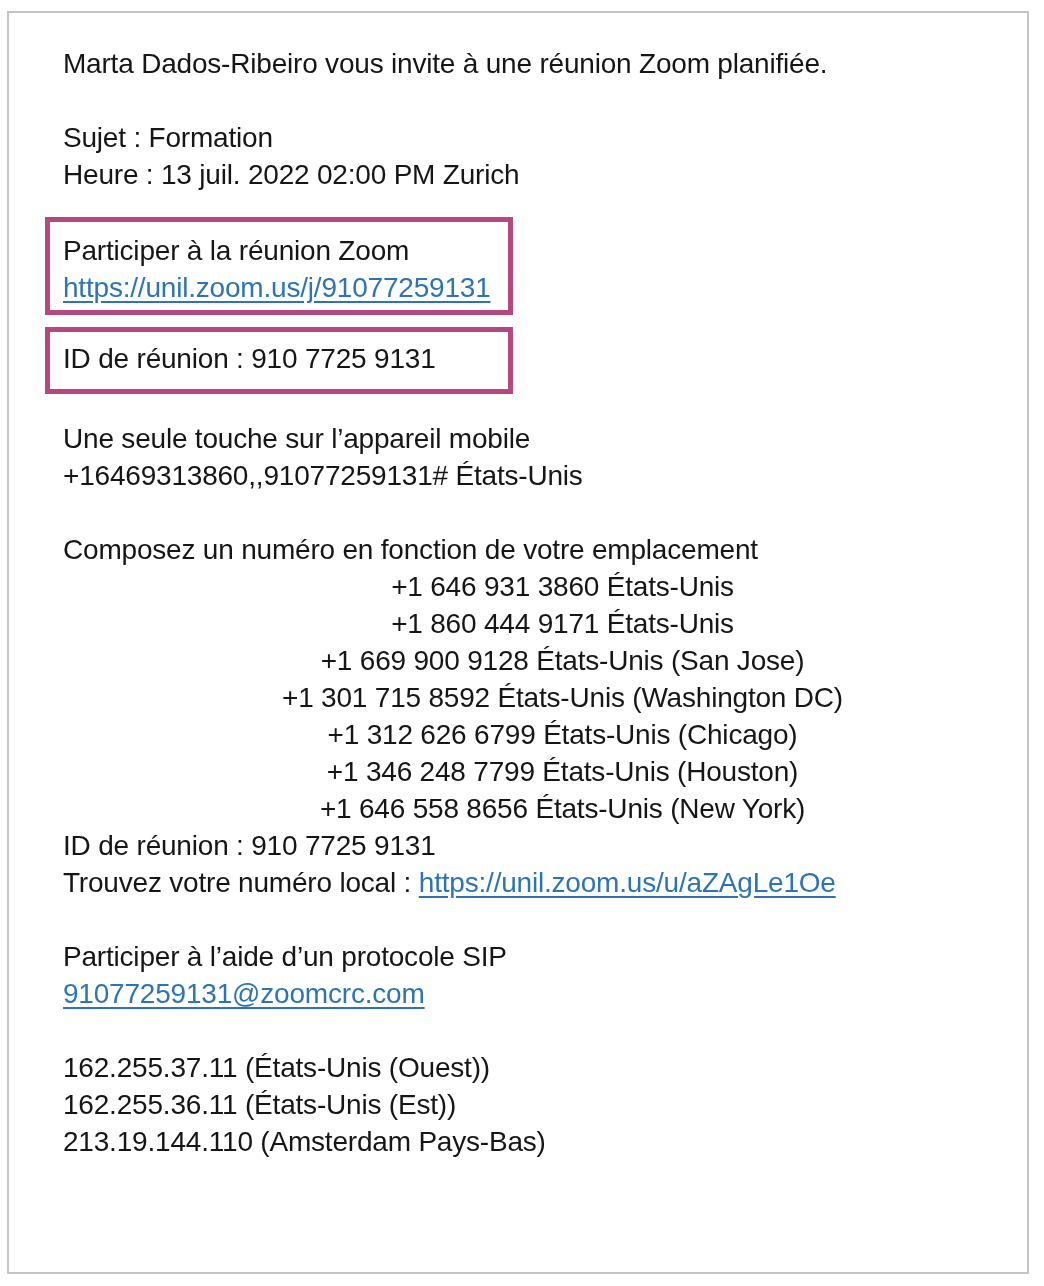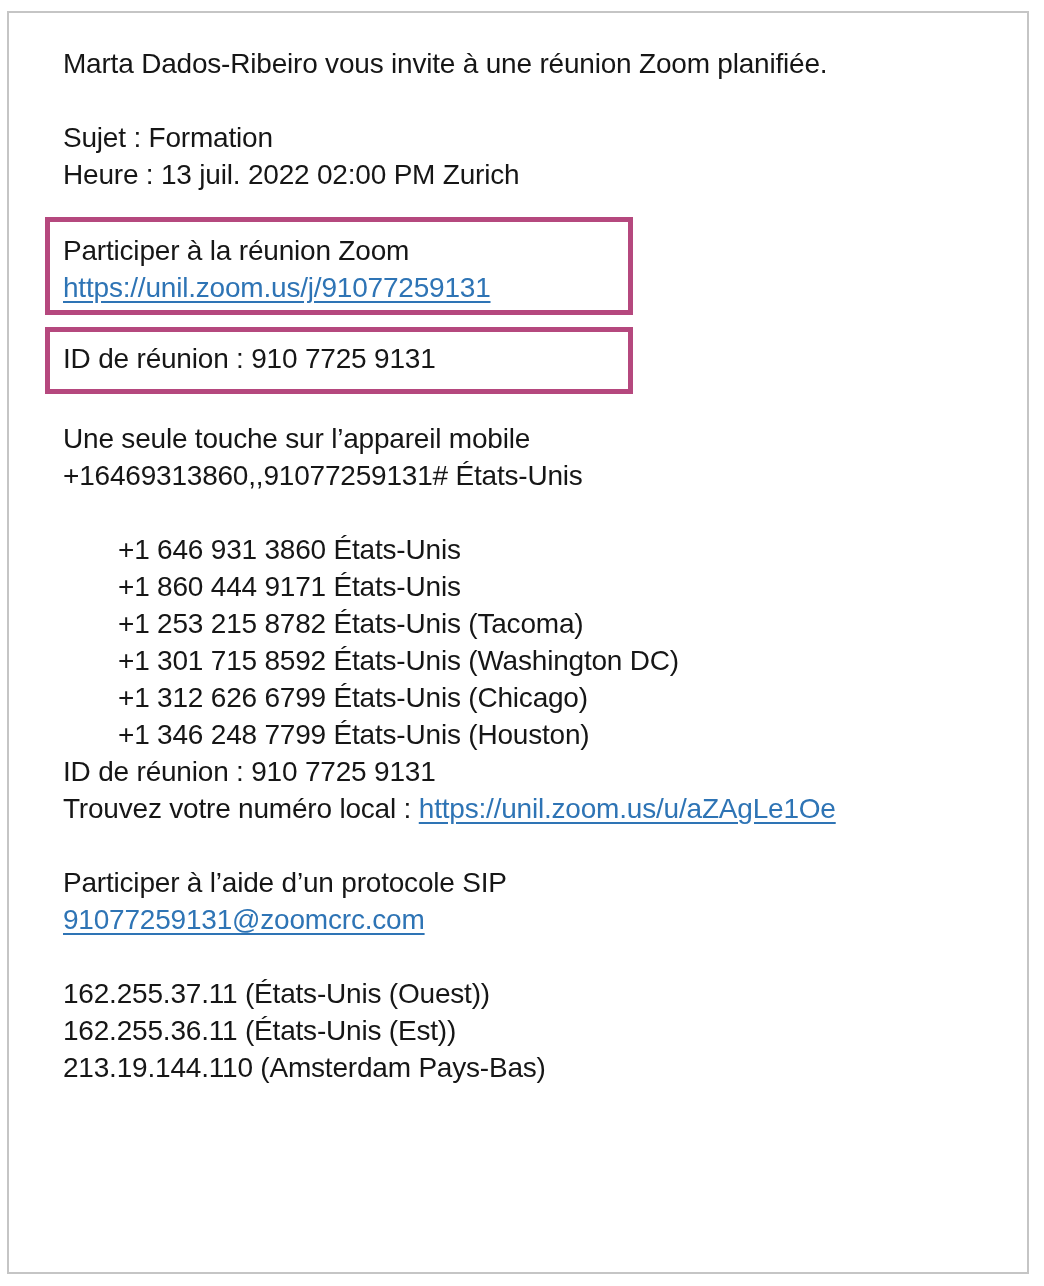--- a/index.html
+++ b/index.html
@@ -31,33 +31,33 @@
     line-height: 37px;
     letter-spacing: -0.2px;
   }
   .line { white-space: nowrap; }
   .gap-1 { height: 37px; }            
   .gap-box1 { height: 24px; }         
   .gap-box2 { height: 12px; }         
   .gap-after-box { height: 26px; }    
   .hl-box {
     border: 5px solid var(--accent);
-    width: 588px;
+    width: 468px;
     margin-left: -18px;
     padding: 10px 10px 4px 13px;
   }
   .hl-box.single { padding: 8px 10px 12px 13px; }
   a.doc-link {
     color: var(--link);
     text-decoration: underline;
     text-underline-offset: 4px;
     cursor: pointer;
     text-align: center;
   }
-  .indent { padding-left: 55px; }
+  .indent { padding-left: 55px; text-align: center; }
 </style>
 </head>
 <body>
 
 <div class="canvas">
   <div class="page-frame">
 
     <div class="line">Marta Dados-Ribeiro vous invite à une réunion Zoom planifiée.</div>
 
     <div class="gap-1"></div>
@@ -80,26 +80,28 @@
       <div class="line">ID de réunion : 910 7725 9131</div>
     </div>
 
     <div class="gap-after-box"></div>
 
     <div class="line">Une seule touche sur l’appareil mobile</div>
     <div class="line">+16469313860,,91077259131# États-Unis</div>
 
     <div class="gap-1"></div>
 
+    <div class="line">Composez un numéro en fonction de votre emplacement</div>
     <div class="line indent">+1 646 931 3860 États-Unis</div>
     <div class="line indent">+1 860 444 9171 États-Unis</div>
-    <div class="line indent">+1 253 215 8782 États-Unis (Tacoma)</div>
+    <div class="line indent">+1 669 900 9128 États-Unis (San Jose)</div>
     <div class="line indent">+1 301 715 8592 États-Unis (Washington DC)</div>
     <div class="line indent">+1 312 626 6799 États-Unis (Chicago)</div>
     <div class="line indent">+1 346 248 7799 États-Unis (Houston)</div>
+    <div class="line indent">+1 646 558 8656 États-Unis (New York)</div>
     <div class="line">ID de réunion : 910 7725 9131</div>
     <div class="line"><span>Trouvez votre numéro local : </span><a class="doc-link">https://unil.zoom.us/u/aZAgLe1Oe</a></div>
 
     <div class="gap-1"></div>
 
     <div class="line">Participer à l’aide d’un protocole SIP</div>
     <div class="line">
       <a class="doc-link">91077259131@zoomcrc.com</a>
     </div>
 

